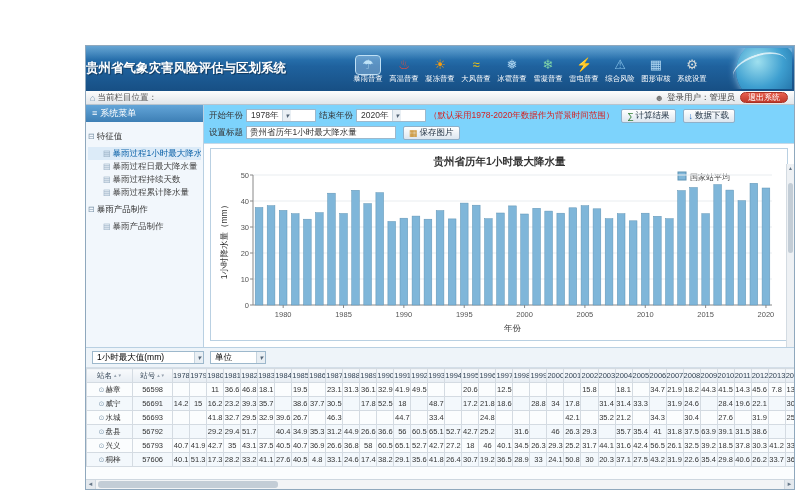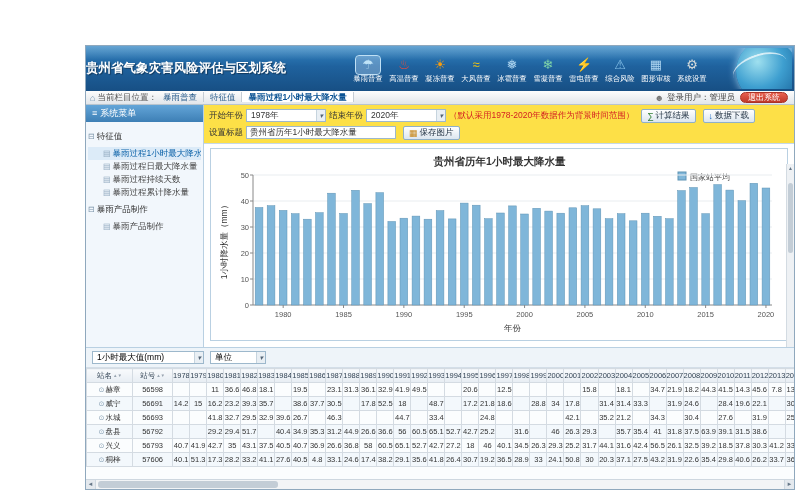--- a/index.html
+++ b/index.html
@@ -47,27 +47,27 @@
         font-size:9px; padding-left:6px; display:flex; align-items:center; gap:3px; }
   .sb-title .sb-ic { font-size:9px; }
   .tree { padding:4px 2px; font-size:8.5px; color:#444; }
   .tree-group { line-height:20px; white-space:nowrap; overflow:hidden; color:#333; cursor:pointer; }
   .tree-group .tg-ic { color:#7a93a8; font-size:8px; margin-right:2px; }
   .tree-item { line-height:13px; padding-left:15px; white-space:nowrap; overflow:hidden; cursor:pointer; }
   .tree-item .ti-ic { color:#8fa8bd; font-size:8px; margin-right:2px; }
   .tree-item.active { color:#0b62a8; background:#dcebf8; }
 
   .content { flex:1; display:flex; flex-direction:column; min-width:0; }
-  .toolbar { padding:2px 5px; background:#fde047; border-bottom:1px solid #c6d9e8; }
+  .toolbar { padding:2px 5px; background:#7dd3fc; border-bottom:1px solid #c6d9e8; }
   .tb-row { display:flex; align-items:center; height:17px; font-size:8.5px; color:#333; gap:3px; white-space:nowrap; }
   .sel { display:inline-flex; align-items:center; background:#fff; border:1px solid #9db8cc; height:13px;
         font-size:8.5px; padding-left:4px; cursor:pointer; }
   .sel .caret { font-size:7px; color:#567; border-left:1px solid #c6d4de; background:#e9eff4;
         padding:0 2px; margin-left:4px; align-self:stretch; display:flex; align-items:center; }
-  .sel.w70 { width:80px; justify-content:space-between; }
+  .sel.w70 { width:70px; justify-content:flex-start; }
   .hint { color:#d42222; }
   .tbtn { display:inline-flex; align-items:center; gap:2px; height:14px; font-size:8.5px; color:#234;
         background:linear-gradient(#ffffff,#dce6ef); border:1px solid #8fb0c9; border-radius:2px;
         padding:0 5px; margin-left:4px; cursor:pointer; }
   .tbtn .ic { font-style:normal; font-size:9px; }
   .ic-green { color:#2e7d32; } .ic-blue { color:#1565c0; } .ic-gold { color:#c8881a; }
   .title-input { height:13px; width:150px; border:1px solid #9db8cc; font-size:8.5px; padding:0 3px; color:#333;
         font-family:"Liberation Sans",sans-serif; }
 
   .chart-panel { flex:1; margin:4px 6px 6px 6px; background:#fff; border:1px solid #b9d0e2;
@@ -150,21 +150,20 @@
       </div>
     <div class="earth">
       <div class="globe"></div>
       <div class="swirl"></div>
     </div>
   </header>
 
   <div class="tabbar">
     <span class="crumb-ic">⌂</span>
     <span class="crumb-label">当前栏目位置：</span>
-    <span id="crumb-tabs"><span class="crumb-tab">暴雨普查</span><span class="crumb-tab">特征值</span><span class="crumb-tab active">暴雨过程1小时最大降水量</span></span>
     <span class="user">
       <span class="user-ic">☻</span>
       <span>登录用户：管理员</span>
     </span>
     <button class="logout">退出系统</button>
   </div>
 
   <div class="main">
     <aside class="sidebar">
       <div class="sb-title">

